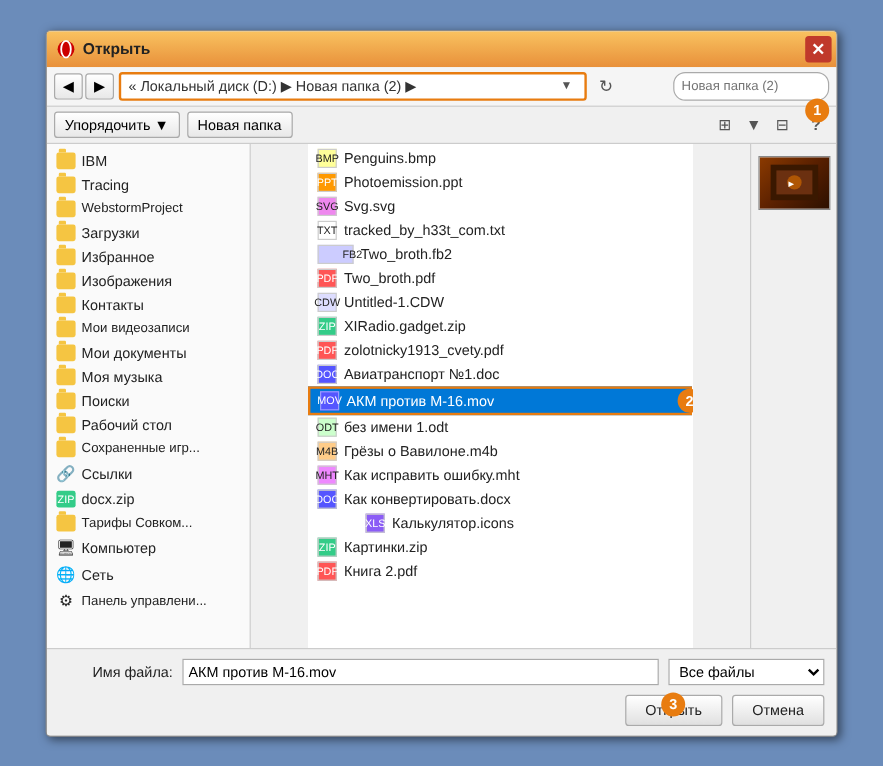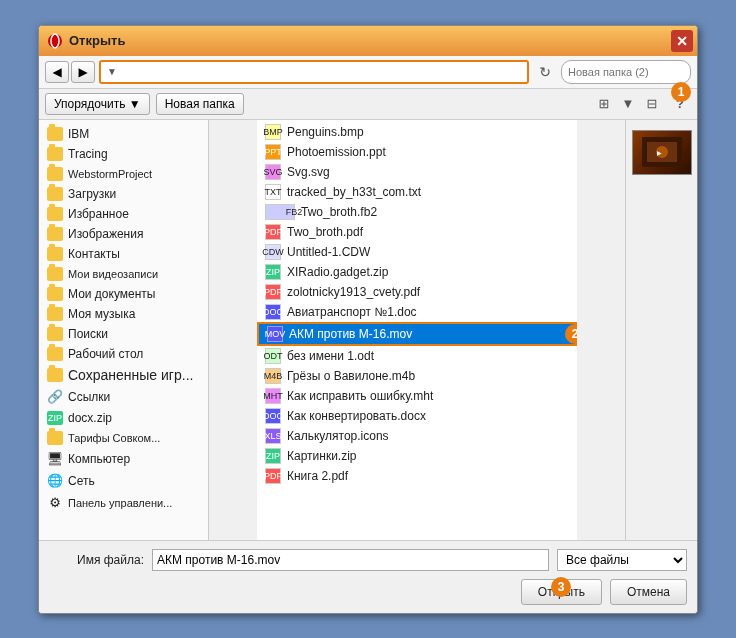--- a/index.html
+++ b/index.html
@@ -114,20 +114,21 @@
     .search-box {
       width: 130px;
       height: 24px;
       background: white;
       border: 1px solid #aaa;
       border-radius: 10px;
       display: flex;
       align-items: center;
       padding: 0 6px;
       gap: 4px;
+      margin-left: 40px;
     }
     .search-input {
       border: none;
       outline: none;
       background: transparent;
       font-size: 11px;
       color: #999;
       flex: 1;
     }
     .badge {
@@ -378,20 +379,21 @@
     <span class="title-bar-text">Открыть</span>
     <div class="title-bar-close">✕</div>
   </div>
 
   <div class="address-bar" style="position:relative;">
     <div class="addr-nav">
       <div class="addr-btn">◀</div>
       <div class="addr-btn">▶</div>
     </div>
     <div class="addr-path">
+      <span class="addr-path-text">« Локальный диск (D:)  ▶  Новая папка (2) ▶</span>
       <span class="addr-dropdown">▼</span>
     </div>
     <div class="addr-refresh">↻</div>
     <div class="search-box">
       <input class="search-input" type="text" placeholder="Новая папка (2)" style="">
       <svg width="13" height="13" viewBox="0 0 13 13">
         <circle cx="5" cy="5" r="4" fill="none" stroke="#888" stroke-width="1.5"></circle>
         <line x1="8" y1="8" x2="12" y2="12" stroke="#888" stroke-width="1.5"></line>
       </svg>
     </div>
@@ -457,21 +459,21 @@
       <div class="sidebar-item">
         <div class="folder-icon"></div>
         <span>Поиски</span>
       </div>
       <div class="sidebar-item">
         <div class="folder-icon"></div>
         <span>Рабочий стол</span>
       </div>
       <div class="sidebar-item">
         <div class="folder-icon"></div>
-        <span style="font-size:14px;">Сохраненные игр...</span>
+        <span style="font-size:11px;">Сохраненные игр...</span>
       </div>
       <div class="sidebar-item">
         <div class="special-icon">🔗</div>
         <span>Ссылки</span>
       </div>
       <div class="sidebar-item">
         <div class="special-icon" style="background:#3c8;border-radius:2px;width:16px;height:14px;font-size:9px;color:#fff;display:flex;align-items:center;justify-content:center;">ZIP</div>
         <span>docx.zip</span>
       </div>
       <div class="sidebar-item">
@@ -550,21 +552,21 @@
       </div>
       <div class="file-item">
         <div class="file-icon" style="background:#e8f;border:1px solid #ccc;font-size:9px;">MHT</div>
         <span>Как исправить ошибку.mht</span>
       </div>
       <div class="file-item">
         <div class="file-icon" style="background:#55f;border:1px solid #ccc;font-size:9px;color:#fff;">DOC</div>
         <span>Как конвертировать.docx</span>
       </div>
       <div class="file-item">
-        <div class="file-icon" style="background:#8b5cf6;border:1px solid #ccc;font-size:9px;color:#fff;">XLS</div>
+        <div class="file-icon" style="background:#8b5cf6;border:1px solid #ccc;font-size:9px;color:#fff;margin-left:40px;">XLS</div>
         <span>Калькулятор.icons</span>
       </div>
       <div class="file-item">
         <div class="file-icon" style="background:#3c8;border:1px solid #ccc;font-size:9px;color:#fff;">ZIP</div>
         <span>Картинки.zip</span>
       </div>
       <div class="file-item">
         <div class="file-icon" style="background:#f55;border:1px solid #ccc;font-size:9px;color:#fff;">PDF</div>
         <span>Книга 2.pdf</span>
       </div>

